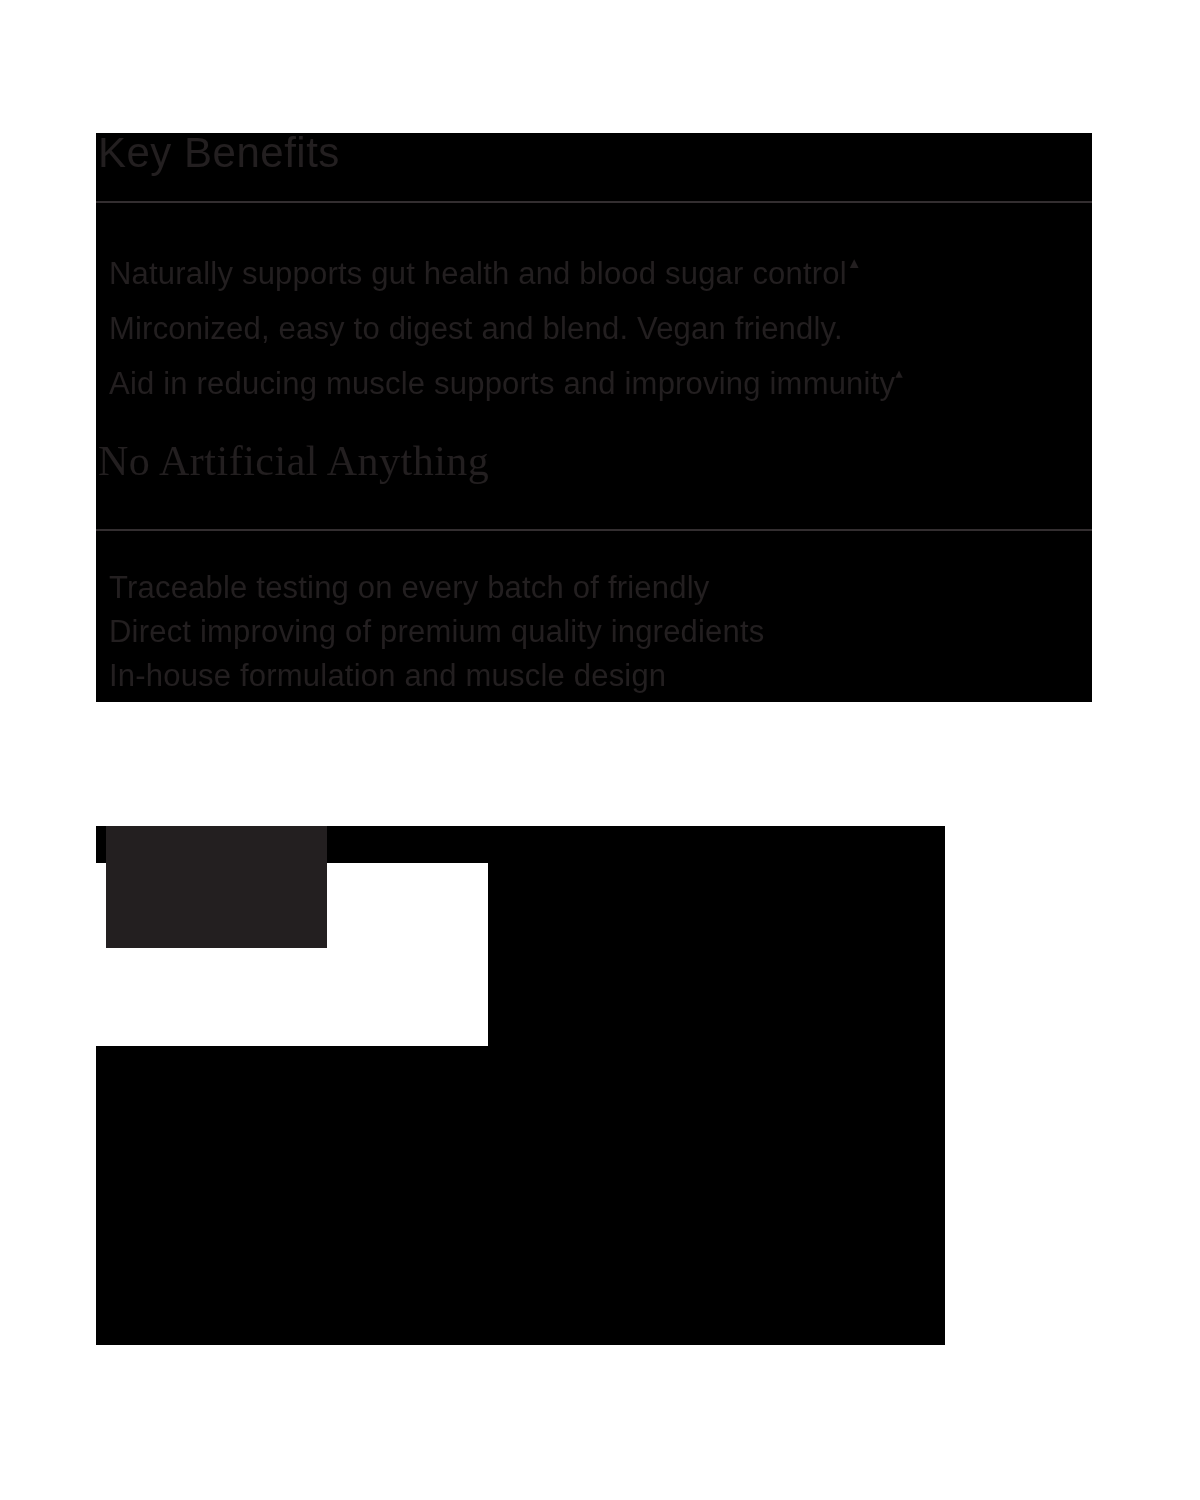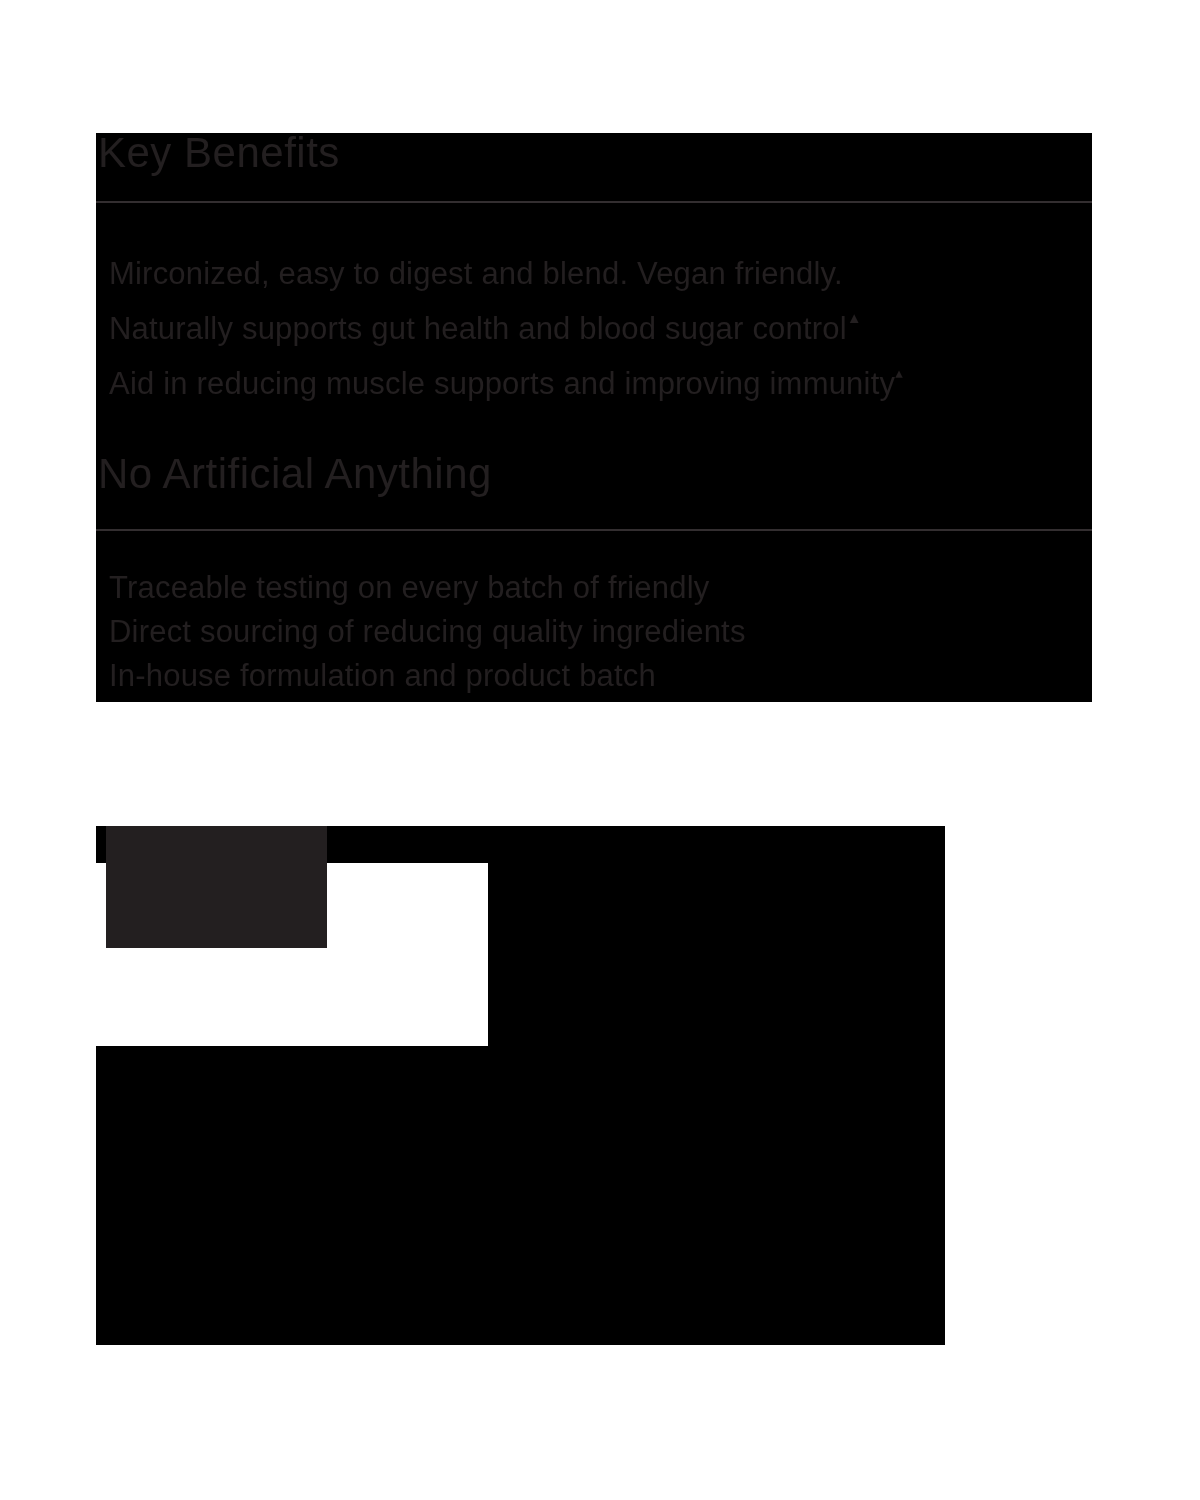--- a/index.html
+++ b/index.html
@@ -23,21 +23,21 @@
     position: absolute;
     left: 2px;
     font-size: 42px;
     font-weight: 400;
     letter-spacing: 0.5px;
     line-height: 1.15;
     color: #231f20;
     white-space: nowrap;
   }
   .title-benefits { top: -4px; }
-  .title-artificial { top: 317px; }
+  .title-artificial { top: 304px; font-family: Liberation Serif, serif; }
   .divider {
     position: absolute;
     left: 0; width: 996px; height: 2px;
     background: #332e30;
   }
   .divider-1 { top: 68px; }
   .divider-2 { top: 396px; }
   .benefit-list {
     position: absolute;
     left: 13px;
@@ -87,33 +87,33 @@
 </head>
 <body>
 
 <section class="text-panel">
 
   <h2 class="section-title title-benefits">Key Benefits</h2>
 
   <div class="divider divider-1"></div>
 
   <ul class="benefit-list list-1">
+    <li><span>Naturally supports gut health and blood sugar control</span><span class="sup-mark">▲</span></li>
     <li><span>Mirconized, easy to digest and blend. Vegan friendly.</span><span class="sup-mark"></span></li>
-    <li><span>Naturally supports gut health and blood sugar control</span><span class="sup-mark">▲</span></li>
     <li><span>Aid in reducing muscle supports and improving immunity</span><span class="sup-mark">▴</span></li>
   </ul>
 
   <h2 class="section-title title-artificial">No Artificial Anything</h2>
 
   <div class="divider divider-2"></div>
 
   <ul class="benefit-list list-2">
     <li><span>Traceable testing on every batch of friendly</span></li>
-    <li><span>Direct sourcing of reducing quality ingredients</span></li>
-    <li><span>In-house formulation and product batch</span></li>
+    <li><span>Direct improving of premium quality ingredients</span></li>
+    <li><span>In-house formulation and muscle design</span></li>
   </ul>
 
 </section>
 
 <div class="image-region">
   <div class="ph-band-top"></div>
   <div class="ph-block-right"></div>
   <div class="ph-block-bottom"></div>
   <div class="ph-thumb"></div>
 </div>

